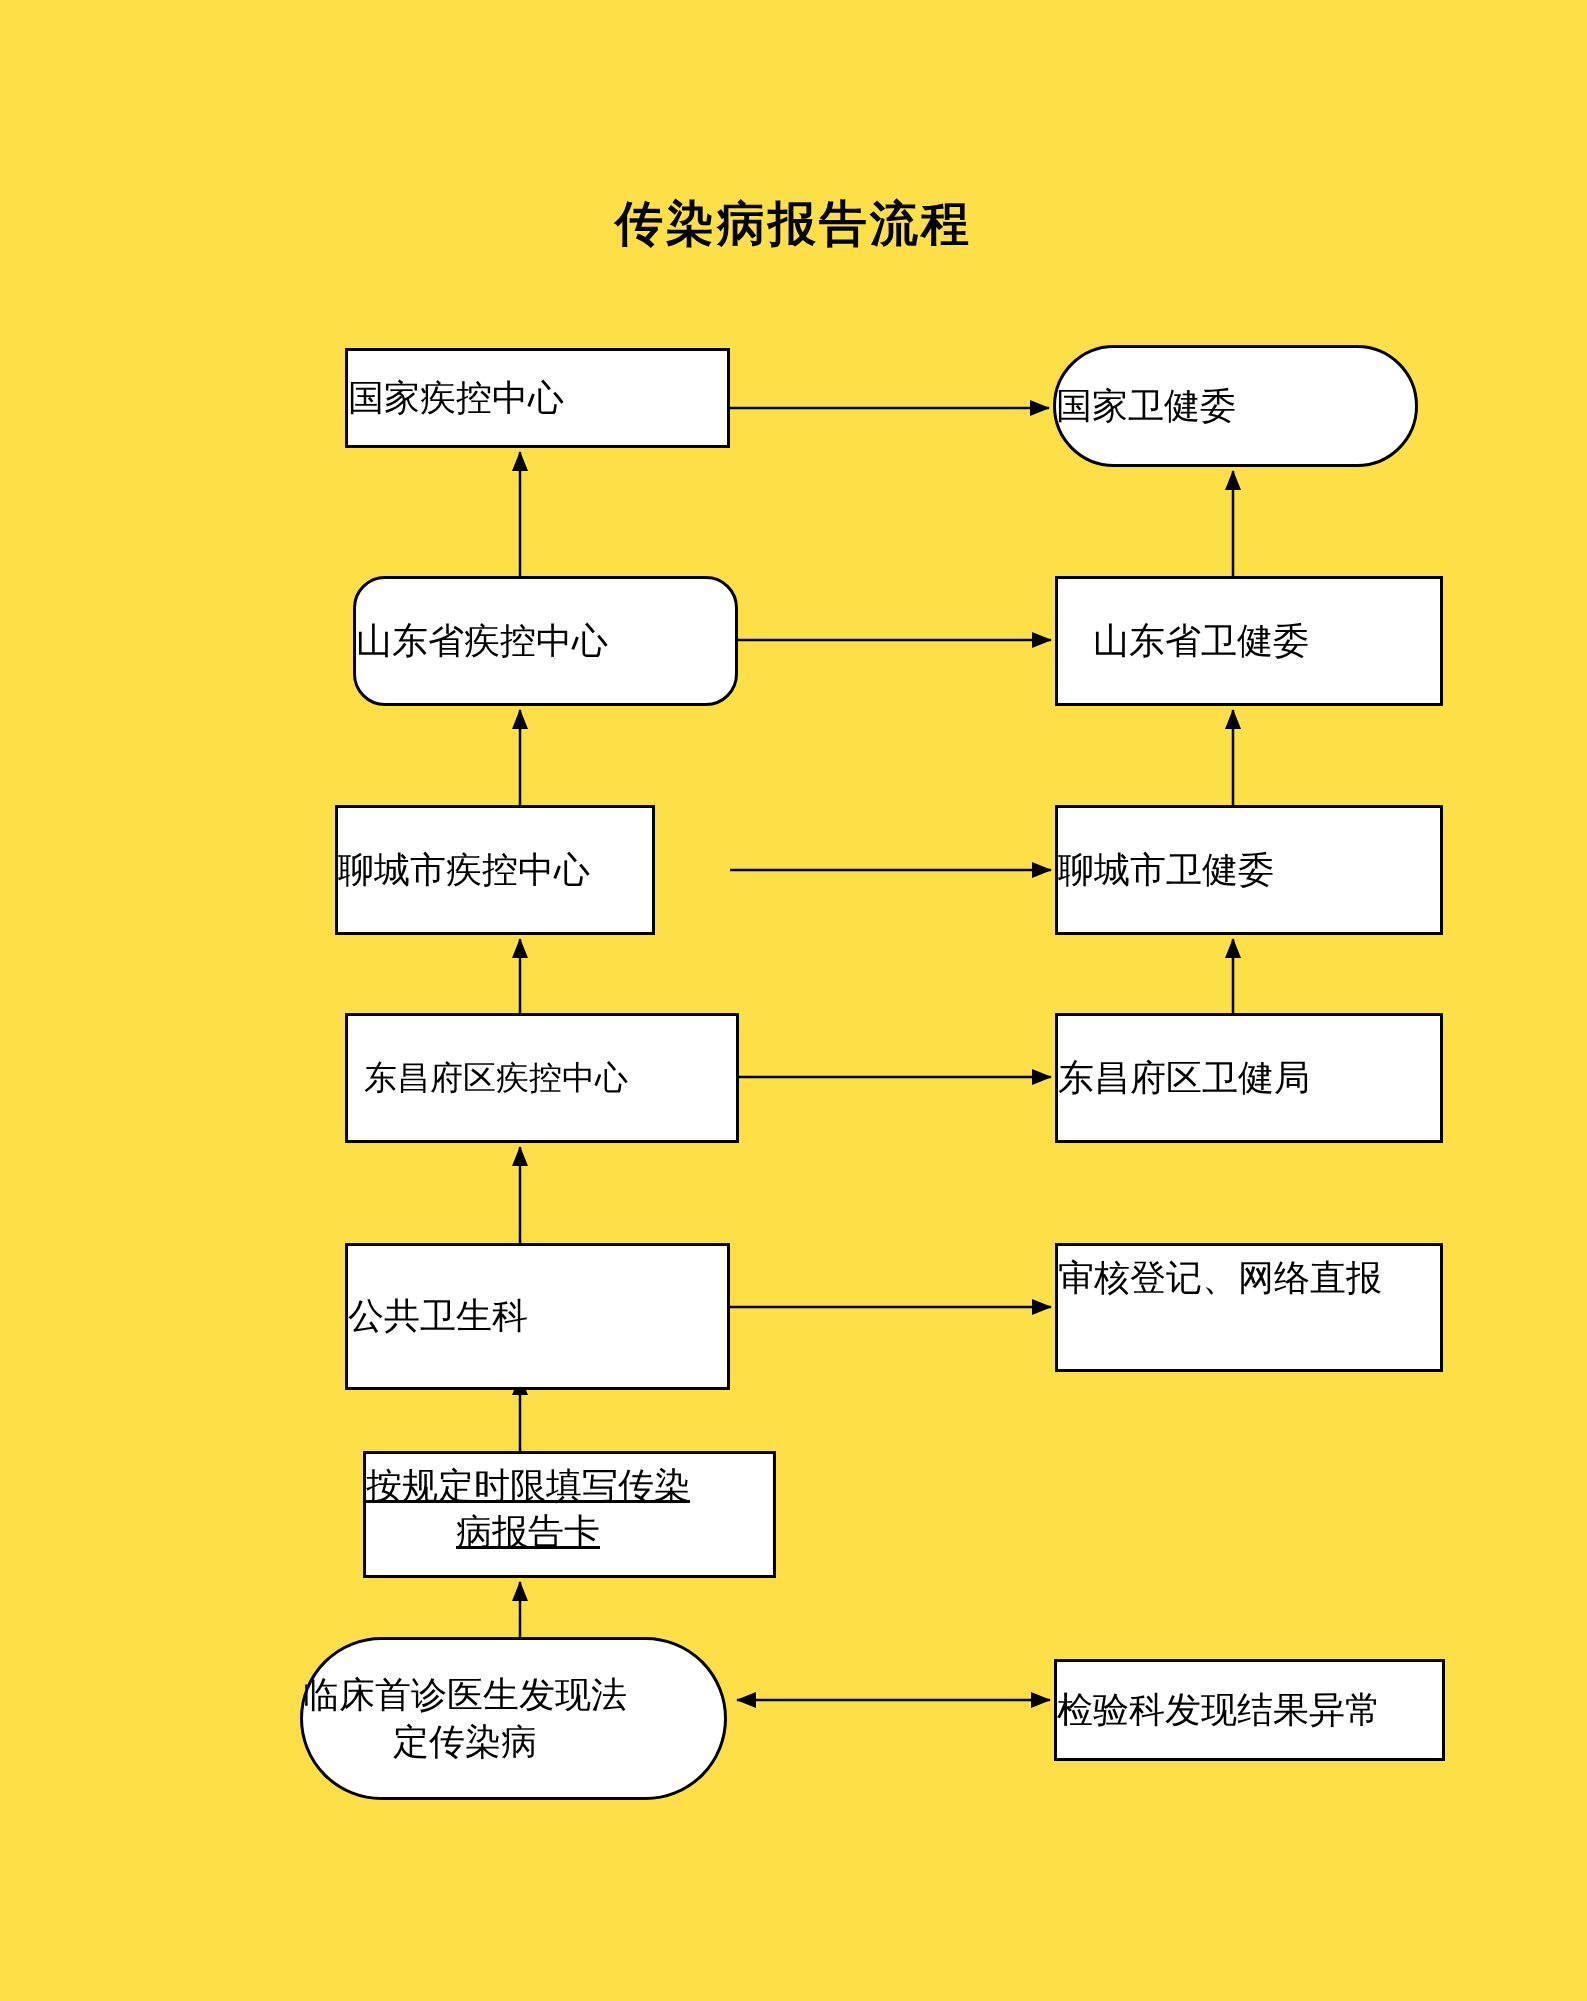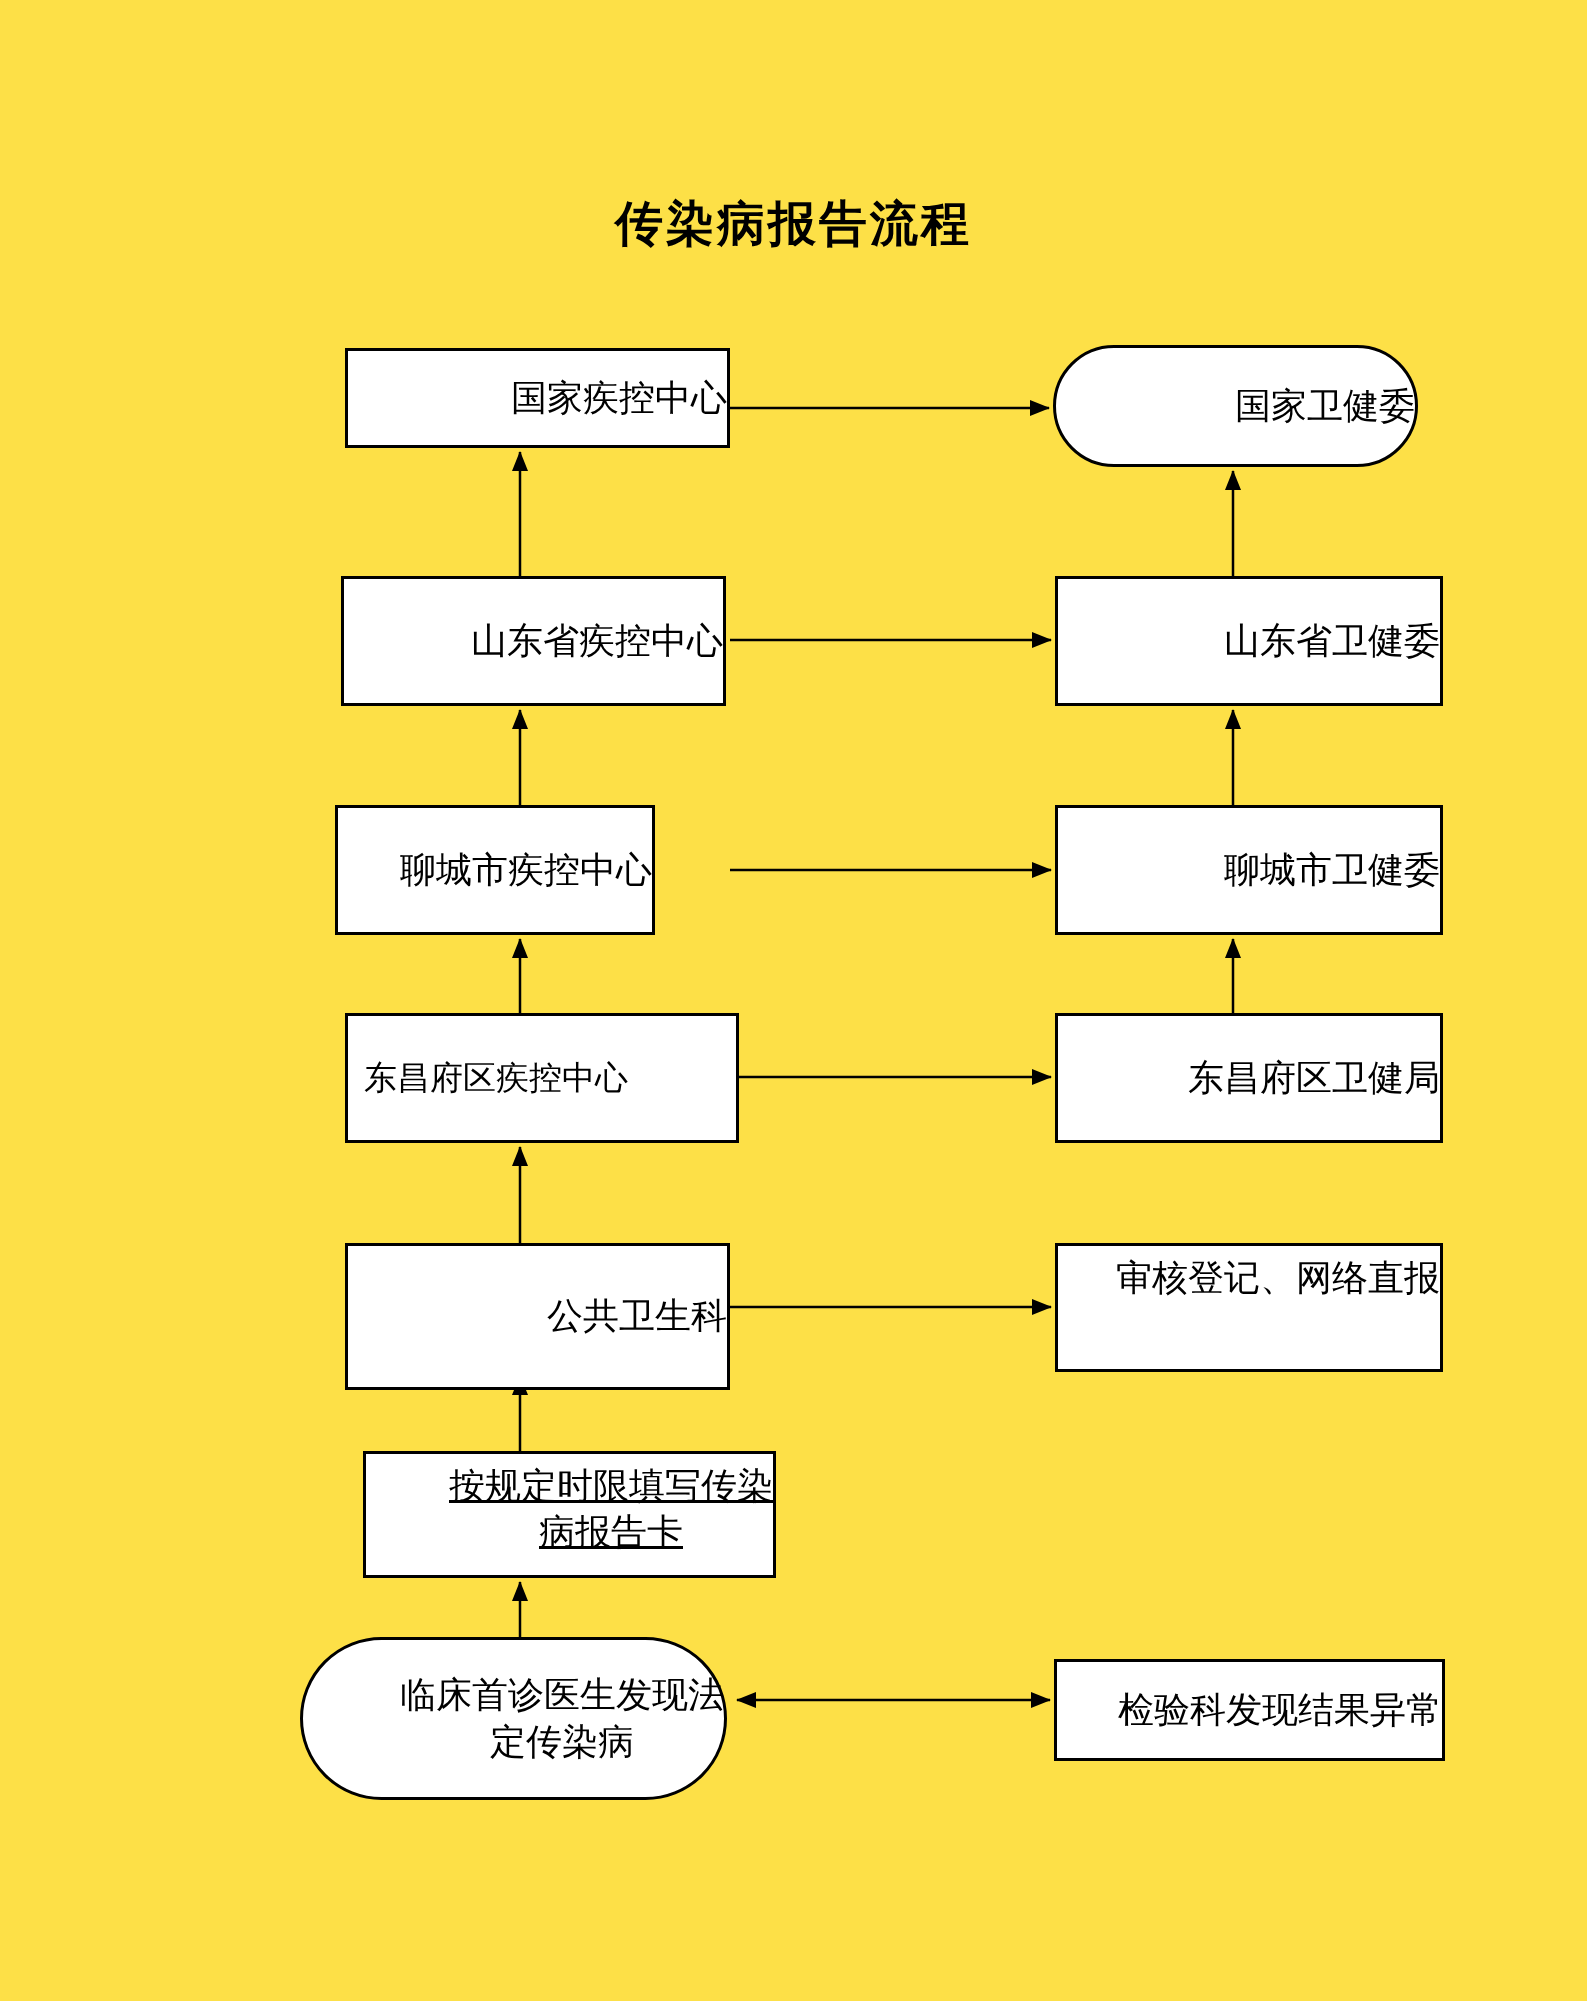--- a/index.html
+++ b/index.html
@@ -19,21 +19,21 @@
     font-weight:bold;
     letter-spacing:3px;
   }
   .node{
     position:absolute;
     box-sizing:border-box;
     border:3px solid #000;
     background:#fff;
     display:flex;
     align-items:center;
-    justify-content:flex-end;
+    justify-content:flex-start;
     text-align:center;
     font-size:36px;
     line-height:1.28;
   }
   .node .node-label{white-space:pre-line;}
   .node.align-top{align-items:flex-start;padding-top:9px;}
   .node.align-left{justify-content:flex-start;padding-left:16px;font-size:33px;text-align:left;}
   .node.stadium-lg{border-radius:82px;}
   .node.stadium-sm{border-radius:62px;}
   .arrows{
@@ -72,21 +72,21 @@
     <line x1="730" y1="1077" x2="1051" y2="1077" stroke="#000" stroke-width="2.5" marker-end="url(#ah)"></line>
     <line x1="730" y1="1307" x2="1051" y2="1307" stroke="#000" stroke-width="2.5" marker-end="url(#ah)"></line>
 
     <line x1="737" y1="1700" x2="1050" y2="1700" stroke="#000" stroke-width="2.5" marker-start="url(#ah)" marker-end="url(#ah)"></line>
   </svg>
 
   <div class="node" style="left:345px;top:348px;width:385px;height:100px;">
     <span class="node-label">国家疾控中心</span>
   </div>
 
-  <div class="node" style="left:341px;top:576px;width:385px;height:130px;">
+  <div class="node" style="left:353px;top:576px;width:385px;height:130px;border-radius:32px;">
     <span class="node-label">山东省疾控中心</span>
   </div>
 
   <div class="node" style="left:335px;top:805px;width:320px;height:130px;">
     <span class="node-label">聊城市疾控中心</span>
   </div>
 
   <div class="node align-left" style="left:345px;top:1013px;width:394px;height:130px;">
     <span class="node-label">东昌府区疾控中心</span>
   </div>

